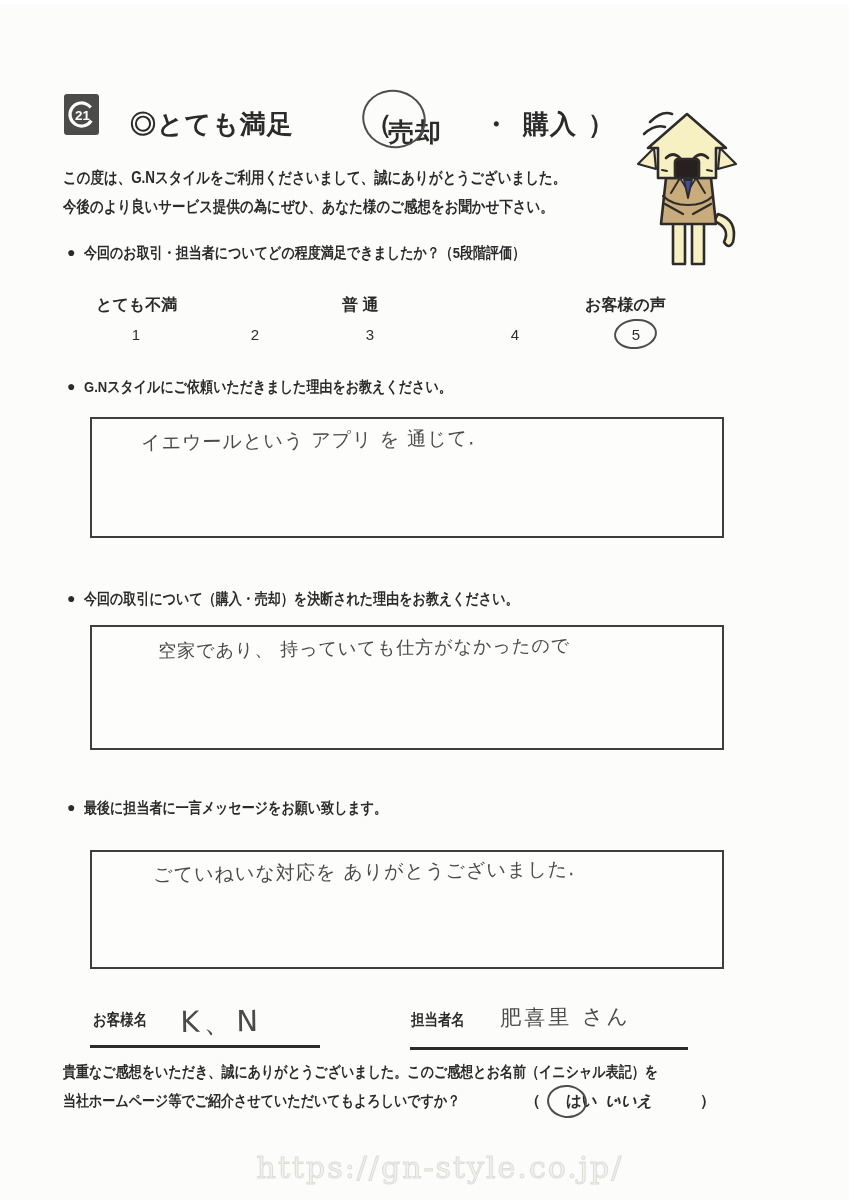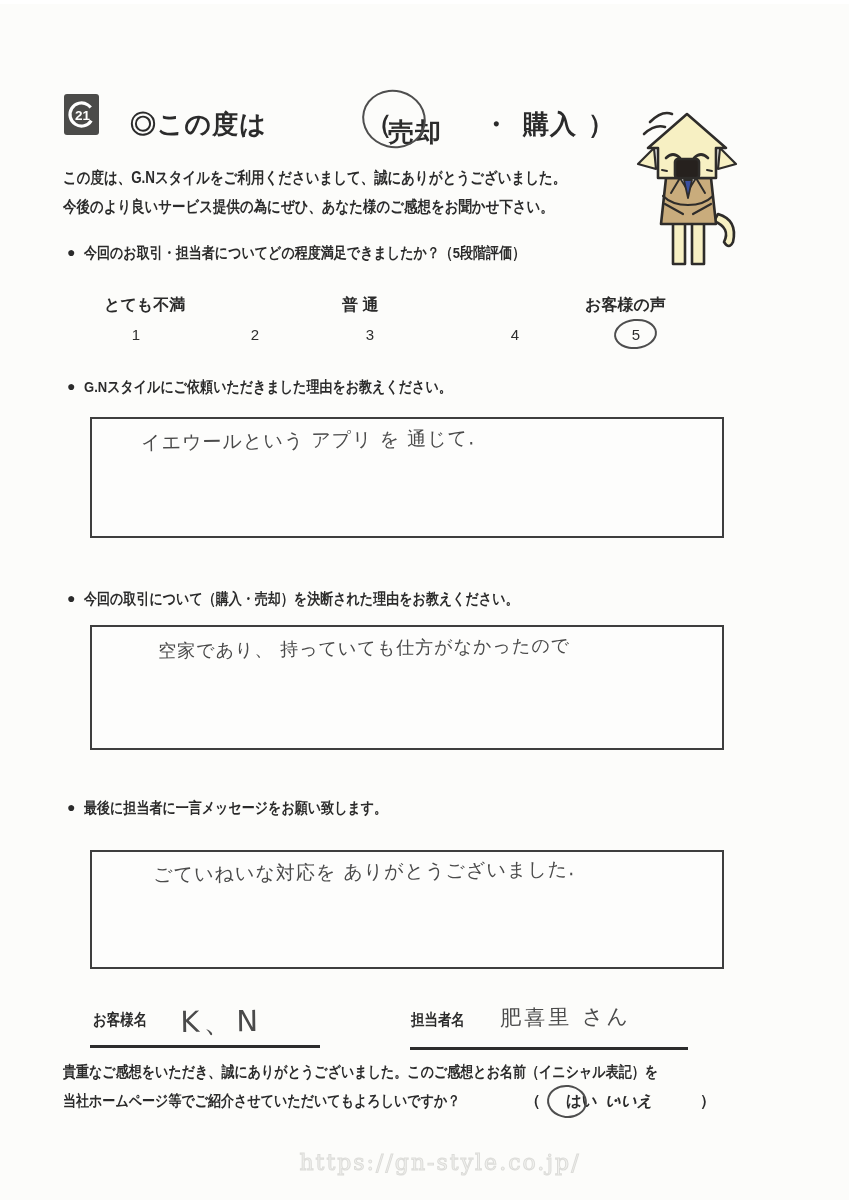--- a/index.html
+++ b/index.html
@@ -23,36 +23,36 @@
   }
   .hand-ans { font-size:19px; letter-spacing:1px; }
   .scale-label { font-size:16px; font-weight:700; white-space:nowrap; }
   .scale-num { font-size:15px; transform:translateX(-50%); }
   .oval { border:2px solid #4e4e4e; border-radius:50%; background:transparent; }
   .sig-label { font-size:16px; font-weight:700; white-space:nowrap; }
   .sig-line { background:#2c2c2c; height:3px; }
   .footer-line { font-size:15.5px; font-weight:700; white-space:nowrap; }
   .watermark {
     left:0; width:100%; text-align:center;
-    font-family:"DejaVu Serif", serif; font-size:22px; letter-spacing:2px;
+    font-family:"DejaVu Serif", serif; font-size:30px; letter-spacing:2px;
     color:#f1f1ee;padding-left:31px; -webkit-text-stroke:1px #dcdcd9;
   }
 </style>
 </head>
 <body>
 
 <div class="page">
 
   <svg class="abs" style="left:64px; top:90px;" width="35" height="41" viewBox="0 0 35 41">
     <rect x="0" y="0" width="35" height="41" rx="3" fill="#4b4b49"></rect>
     <circle cx="17.5" cy="20.5" r="11.5" fill="none" stroke="#ffffff" stroke-width="3.2" stroke-dasharray="58 14.3" transform="rotate(32 17.5 20.5)"></circle>
     <text x="18.5" y="26" text-anchor="middle" font-size="13.5" font-weight="bold" fill="#ffffff" font-family="Liberation Sans, sans-serif">21</text>
   </svg>
 
-  <div class="abs title-text printed" style="left:130px; top:103px;">◎この度は</div>
+  <div class="abs title-text printed" style="left:130px; top:103px;">◎とても満足</div>
   <div class="abs title-text printed" style="left:366px; top:103px;">（</div>
   <div class="abs title-text printed" style="left:388px; top:111px;">売却</div>
   <div class="abs title-text printed" style="left:483px; top:103px;">・</div>
   <div class="abs title-text printed" style="left:523px; top:103px;">購入</div>
   <div class="abs title-text printed" style="left:588px; top:103px;">）</div>
 
   <div class="abs oval" style="left:362px; top:86px; width:64px; height:58px; transform:rotate(14deg); border-width:2px;"></div>
 
   <div class="abs intro printed condensed" style="left:63px; top:164px;">この度は、G.Nスタイルをご利用くださいまして、誠にありがとうございました。</div>
   <div class="abs intro printed condensed" style="left:63px; top:193px;">今後のより良いサービス提供の為にぜひ、あなた様のご感想をお聞かせ下さい。</div>
@@ -78,21 +78,21 @@
       <path d="M68,54 Q75,47 82,54" fill="none"></path>
       <path d="M36,66 l5,1 M81,66 l5,1" fill="none" stroke-width="2"></path>
       <rect x="49" y="55" width="24" height="19" rx="3" fill="#26211e"></rect>
     </g>
   </svg>
 
   <div class="abs q-row printed" style="left:67px; top:239px;">
     <span class="q-bullet">●</span>
     <span class="condensed">今回のお取引・担当者についてどの程度満足できましたか？（5段階評価）</span>
   </div>
-  <div class="abs scale-label printed" style="left:104px; top:291px;text-align:center;">とても不満</div>
+  <div class="abs scale-label printed" style="left:96px; top:291px;text-align:center;">とても不満</div>
   <div class="abs scale-label printed" style="left:342px; top:291px;">普 通</div>
   <div class="abs scale-label printed" style="left:585px; top:291px;">お客様の声</div>
   <div class="abs scale-num" style="left:136px; top:322px;">1</div>
   <div class="abs scale-num" style="left:255px; top:322px;">2</div>
   <div class="abs scale-num" style="left:370px; top:322px;">3</div>
   <div class="abs scale-num" style="left:515px; top:322px;">4</div>
   <div class="abs scale-num" style="left:636px; top:322px;">5</div>
   <div class="abs oval" style="left:614px; top:315px; width:43px; height:30px; transform:rotate(-6deg);"></div>
 
   <div class="abs q-row printed" style="left:67px; top:373px;">

